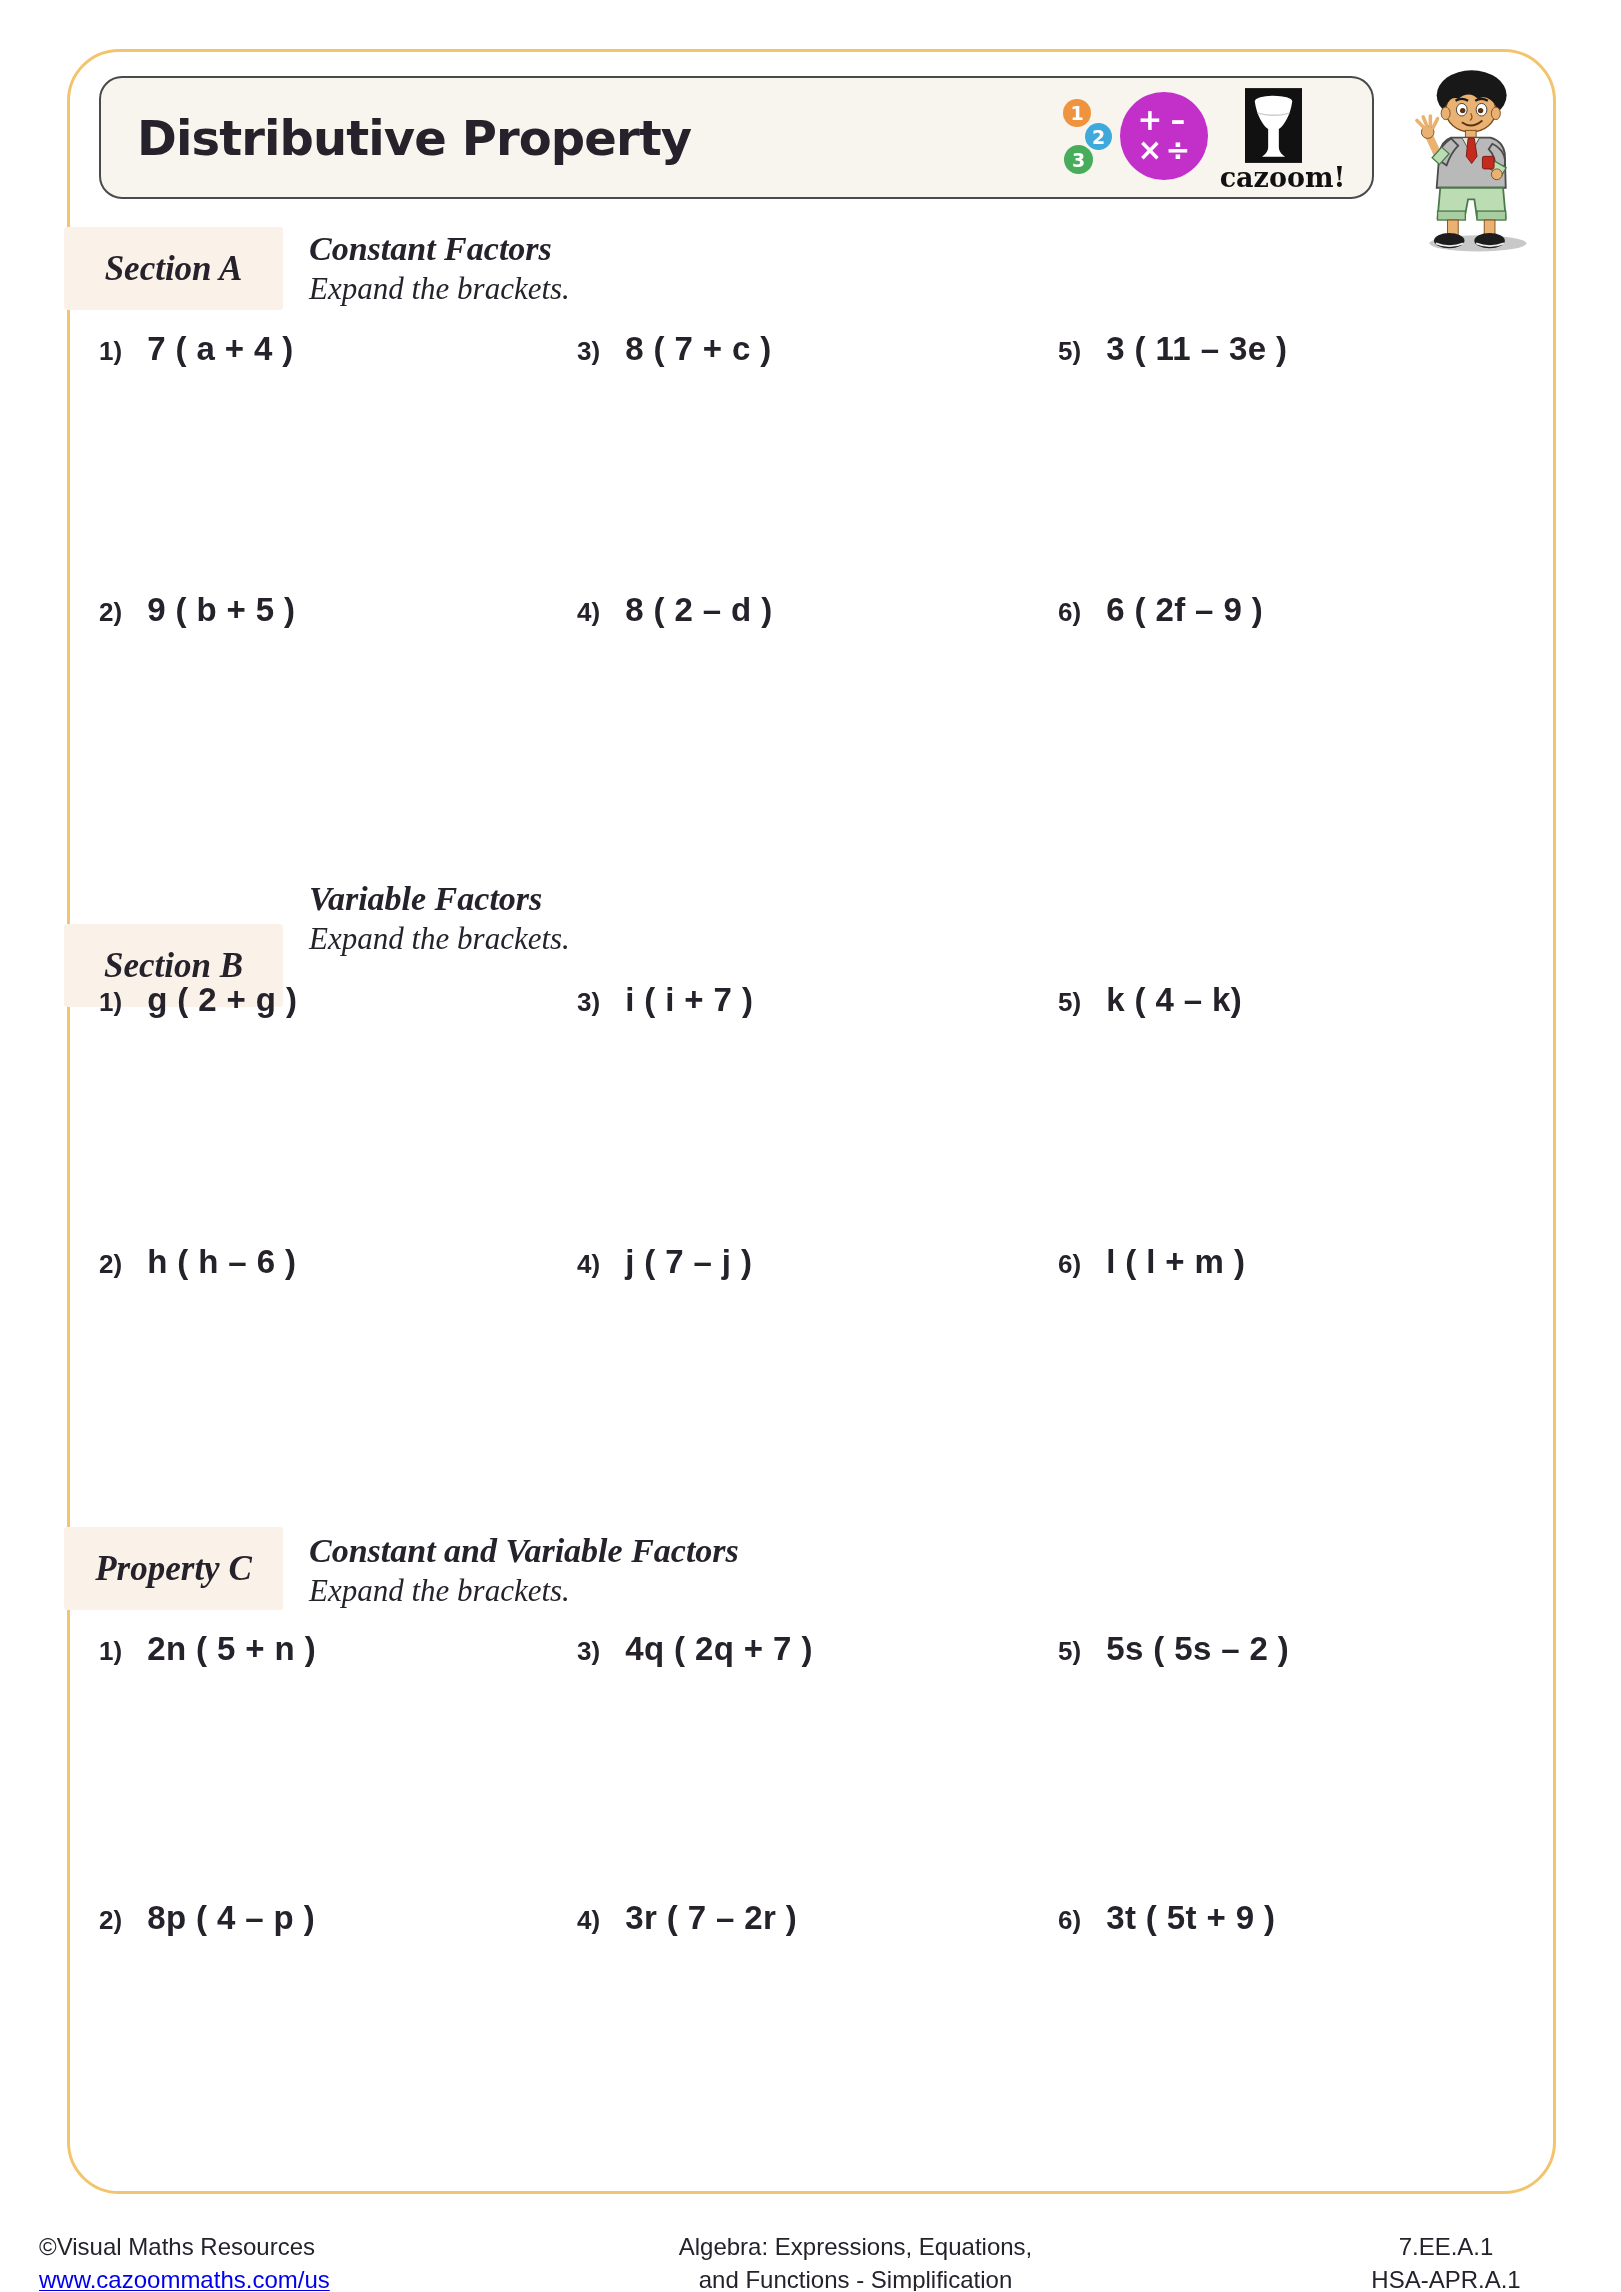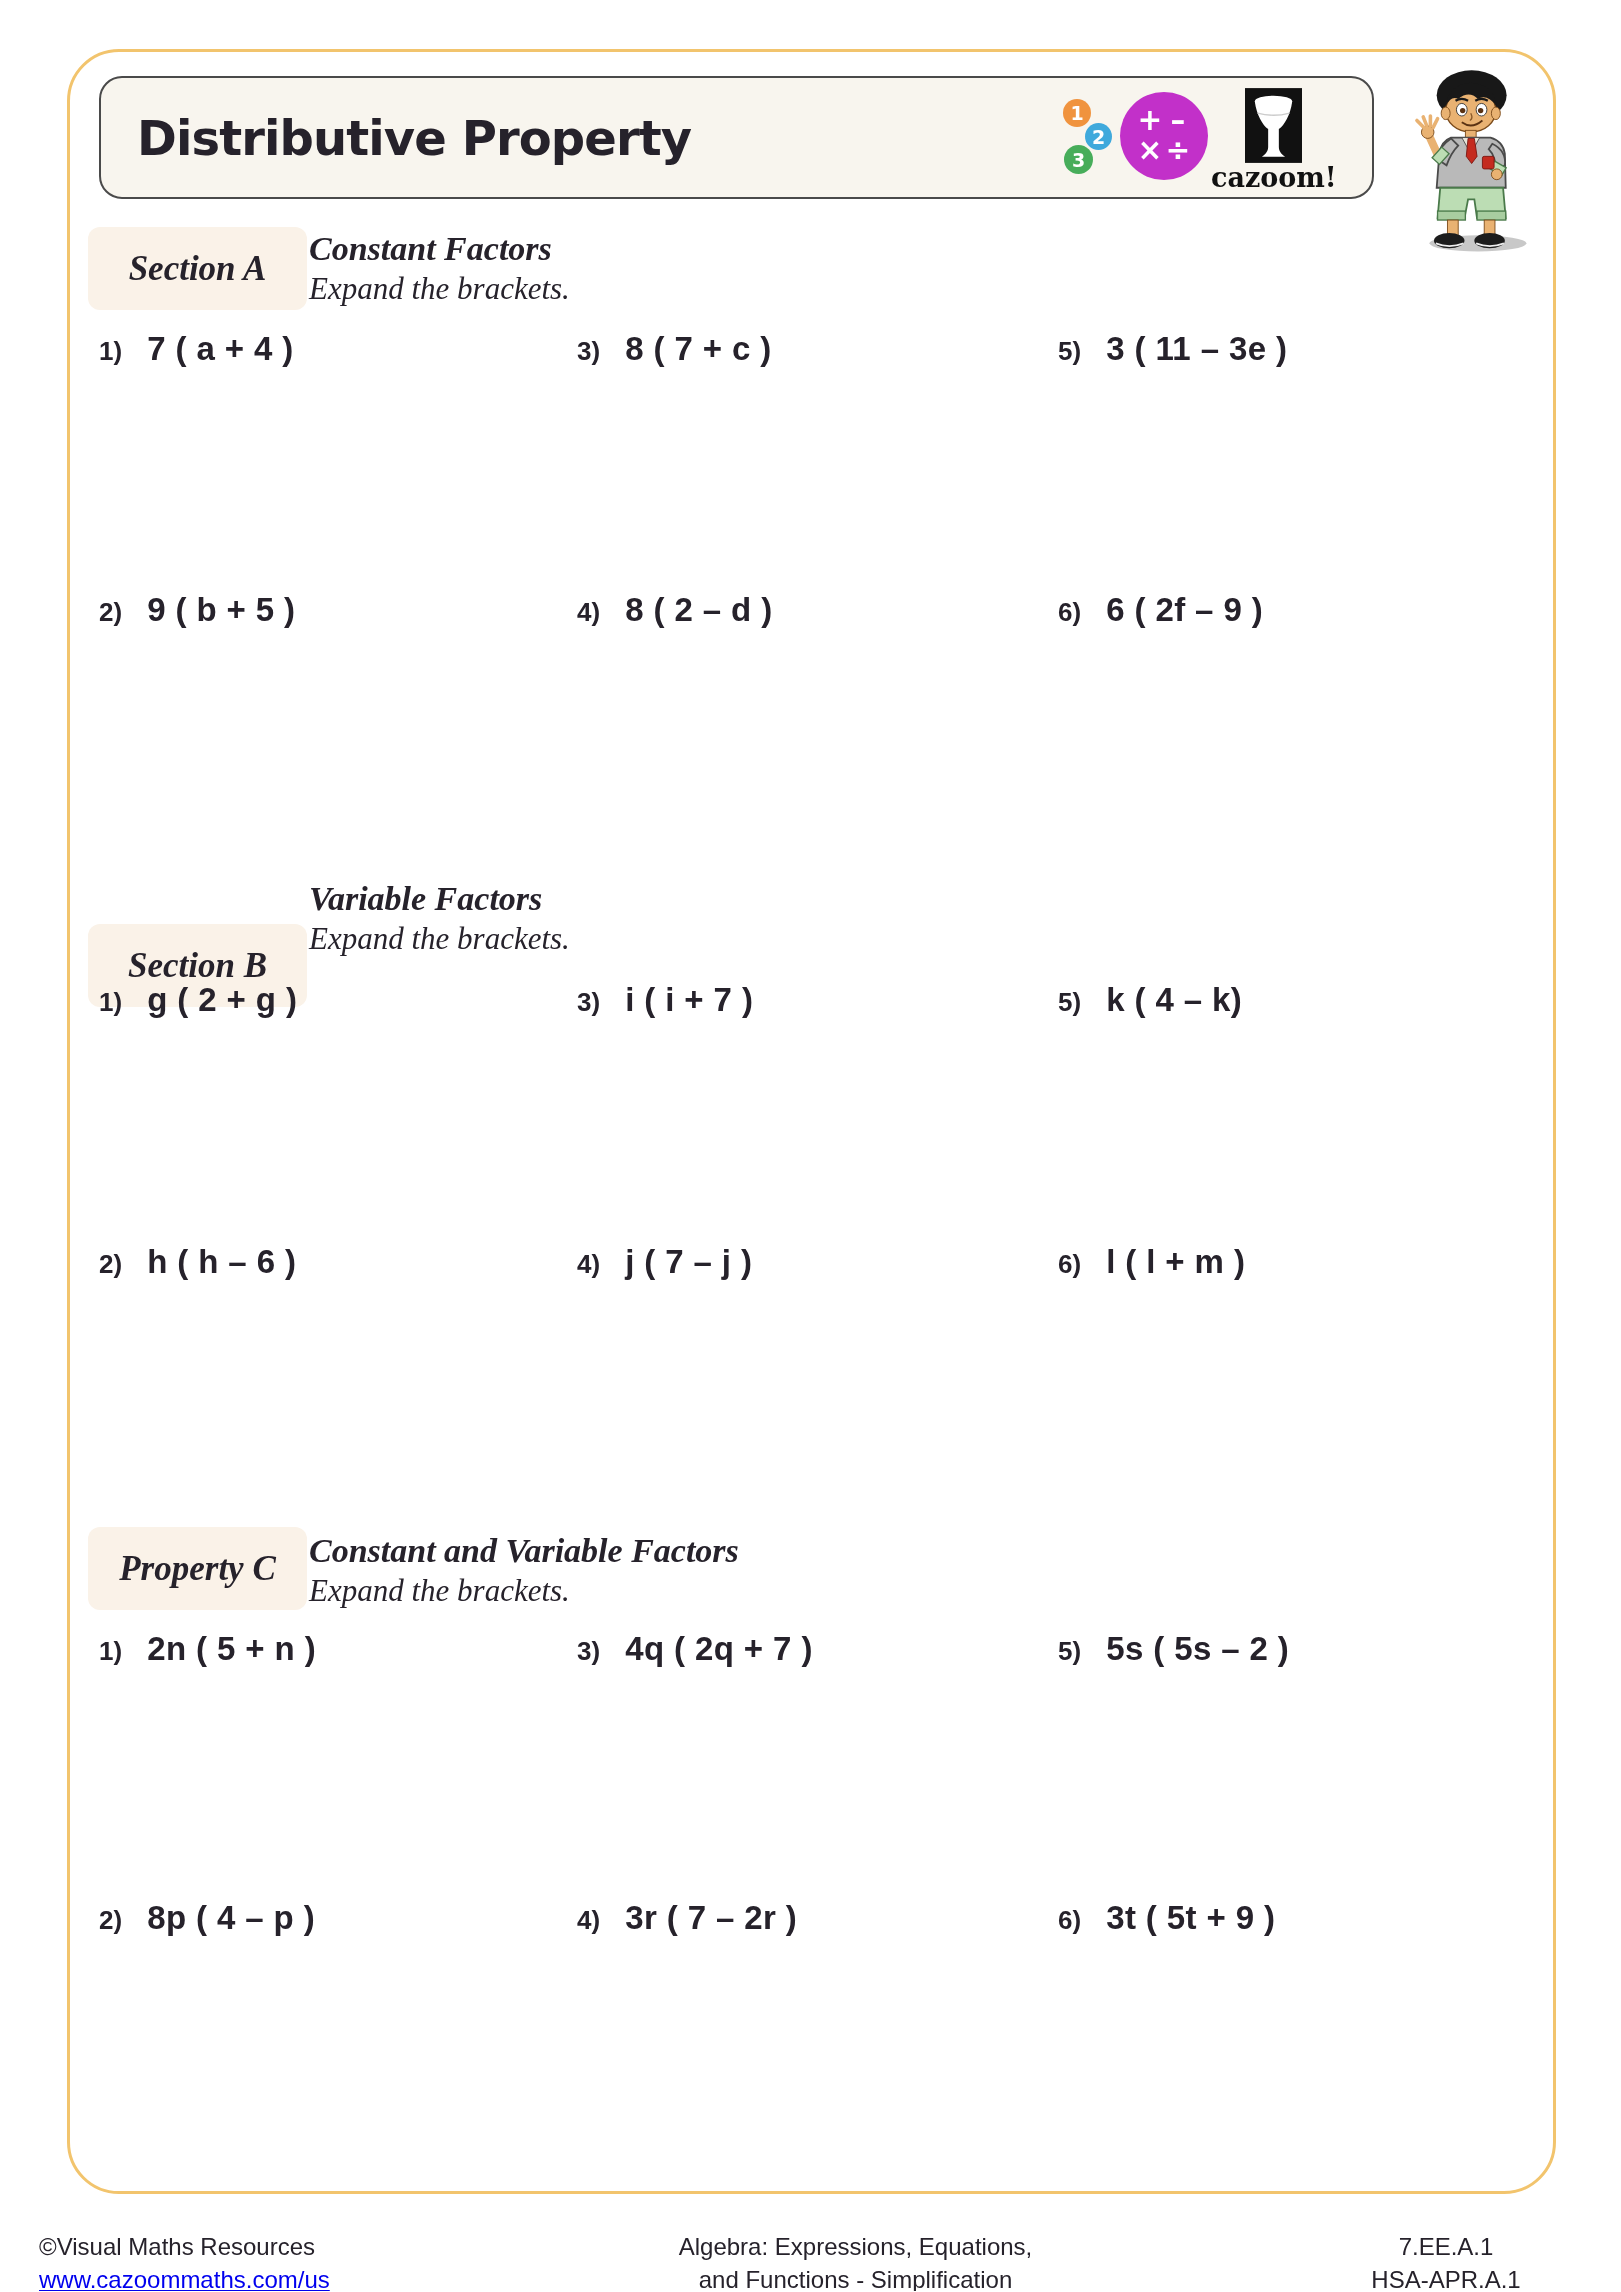--- a/index.html
+++ b/index.html
@@ -35,32 +35,32 @@
   .ops-circle {
     position:absolute; left:1120px; top:92px; width:88px; height:88px;
     background:#C230C9; border-radius:50%;
     display:grid; grid-template-columns:1fr 1fr; grid-template-rows:1fr 1fr;
     padding:14.3px 16px; color:#fff; font-weight:700;
     font-family:"DejaVu Sans", sans-serif; font-size:29.6px; line-height:1;
   }
   .ops-circle span { display:flex; align-items:center; justify-content:center; }
   .drum-wrap { position:absolute; left:1245px; top:88px; width:57px; height:75px; }
   .cazoom-text {
-    position:absolute; left:1211px; top:162px; width:143px; 
+    position:absolute; left:1211px; top:162px; width:143px; text-align:center;
     font-family:"DejaVu Serif", serif; font-weight:700; font-size:27px;
     letter-spacing:0px; color:#111;
   }
   .mascot { position:absolute; left:1399px; top:63px; }
   
   .slabel {
     position:absolute; left:64px; width:219px; height:83px;
-    background:#FAF2E8; border-radius:12px;
+    background:#FAF2E8; border-radius:3px;
     display:flex; align-items:center; justify-content:center;
     font-family:"Liberation Serif", serif; font-style:italic; font-weight:700;
-    font-size:35px; color:#26222B;margin-left:24px;
+    font-size:35px; color:#26222B;
   }
   .sheading { position:absolute; left:309px; }
   .sh-title {
     font-family:"Liberation Serif", serif; font-style:italic; font-weight:700;
     font-size:34px; line-height:40px; color:#26222B;
   }
   .sh-instr {
     font-family:"Liberation Serif", serif; font-style:italic;
     font-size:31px; line-height:39px; color:#26222B;
   }

